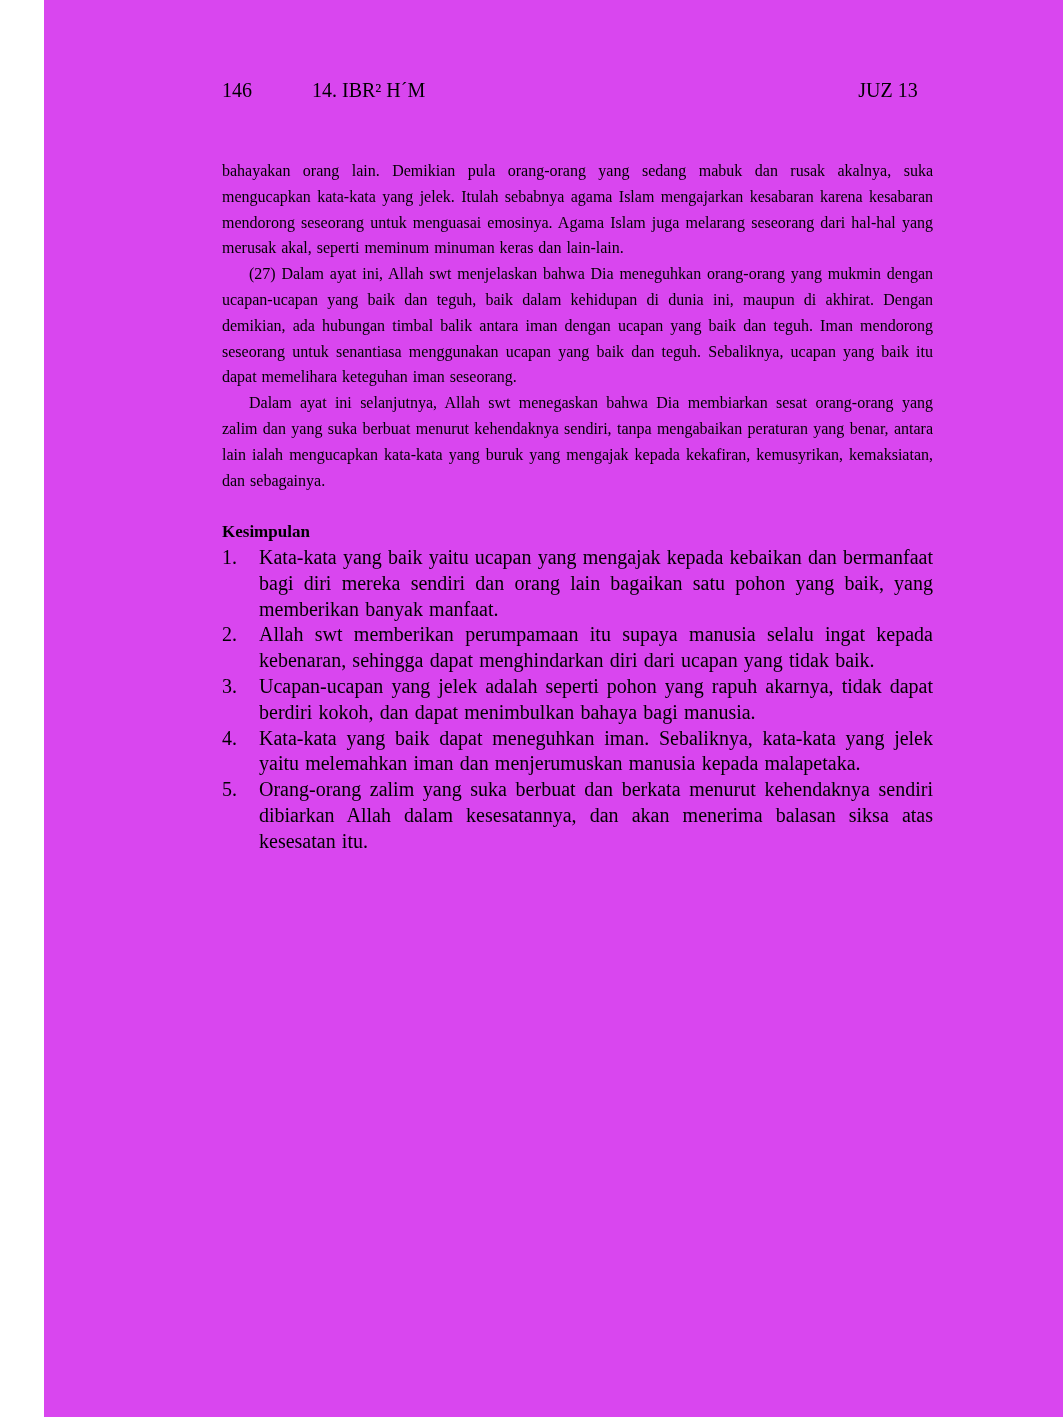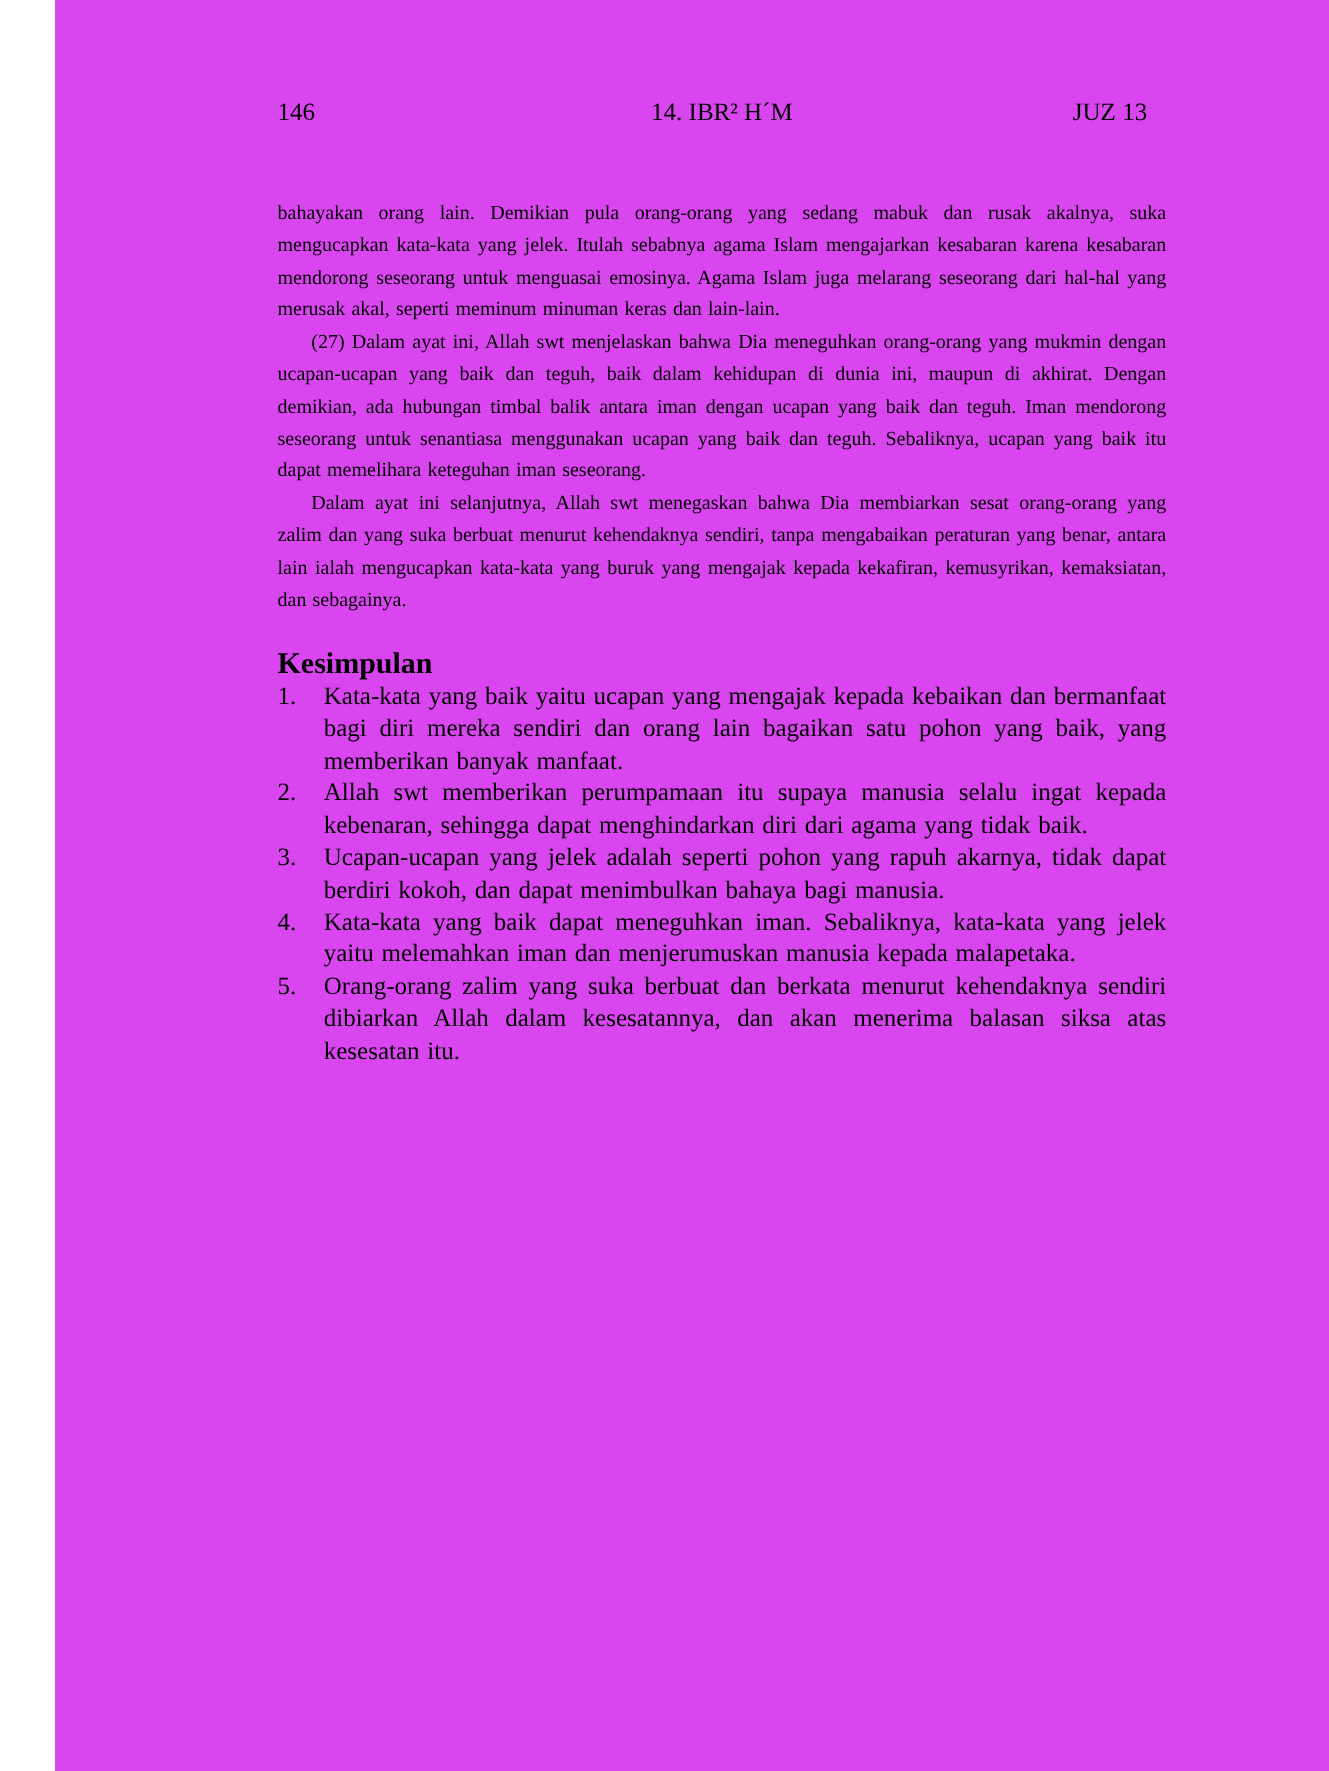--- a/index.html
+++ b/index.html
@@ -26,21 +26,21 @@
     }
     .page-header {
       display: flex;
       justify-content: space-between;
       align-items: baseline;
       font-size: 20px;
       line-height: 24px;
       margin-bottom: 56px;
     }
     .page-header .center {
-      text-align: center;
+      text-align: left;
       flex: 1;
     }
     .page-header .left,
     .page-header .right {
       min-width: 90px;
     }
     .page-header .right {
       text-align: center;
     }
     .body-text p {
@@ -48,21 +48,21 @@
       font-size: 16px;
       line-height: 25.8px;
       text-align: justify;
       word-spacing: 0.06em;
     }
     .body-text p.indent {
       text-indent: 27px;
     }
     .kesimpulan-heading {
       margin: 25.8px 0 0 0;
-      font-size: 24px;
+      font-size: 17px;
       line-height: 25.8px;
       font-weight: bold;
       text-align: left;
     }
     .kesimpulan-list {
       margin: 0;
       padding: 0;
     }
     .list-item {
       display: flex;
@@ -100,21 +100,21 @@
 
     <h2 class="kesimpulan-heading">Kesimpulan</h2>
 
     <div class="kesimpulan-list">
       <div class="list-item">
         <span class="num">1.</span>
         <span class="item-text">Kata-kata yang baik yaitu ucapan yang mengajak kepada kebaikan dan bermanfaat bagi diri mereka sendiri dan orang lain bagaikan satu pohon yang baik, yang memberikan banyak manfaat.</span>
       </div>
       <div class="list-item">
         <span class="num">2.</span>
-        <span class="item-text">Allah swt memberikan perumpamaan itu supaya manusia selalu ingat kepada kebenaran, sehingga dapat menghindarkan diri dari agama yang tidak baik.</span>
+        <span class="item-text">Allah swt memberikan perumpamaan itu supaya manusia selalu ingat kepada kebenaran, sehingga dapat menghindarkan diri dari ucapan yang tidak baik.</span>
       </div>
       <div class="list-item">
         <span class="num">3.</span>
         <span class="item-text">Ucapan-ucapan yang jelek adalah seperti pohon yang rapuh akarnya, tidak dapat berdiri kokoh, dan dapat menimbulkan bahaya bagi manusia.</span>
       </div>
       <div class="list-item">
         <span class="num">4.</span>
         <span class="item-text">Kata-kata yang baik dapat meneguhkan iman. Sebaliknya, kata-kata yang jelek yaitu melemahkan iman dan menjerumuskan manusia kepada malapetaka.</span>
       </div>
       <div class="list-item">

